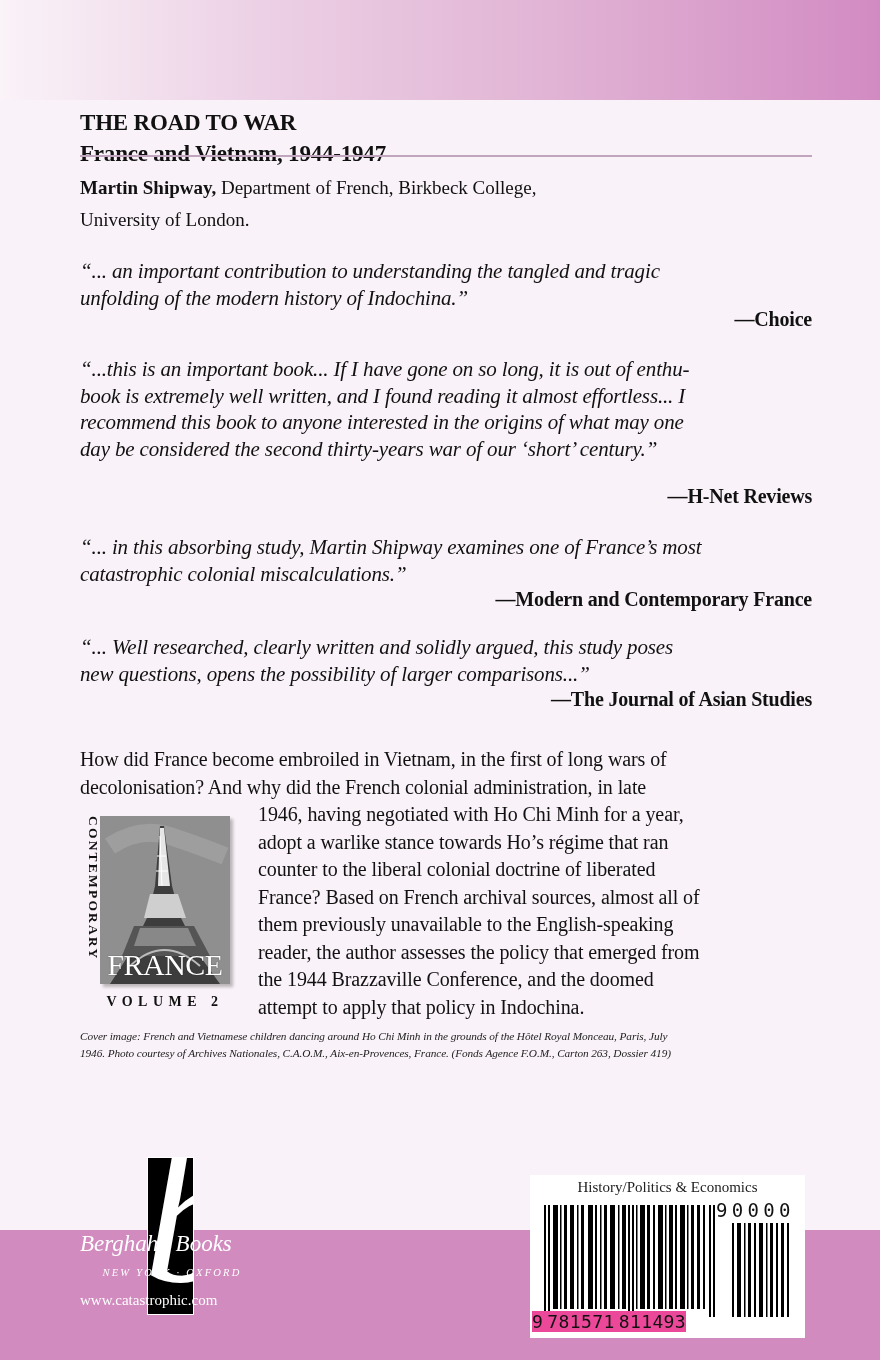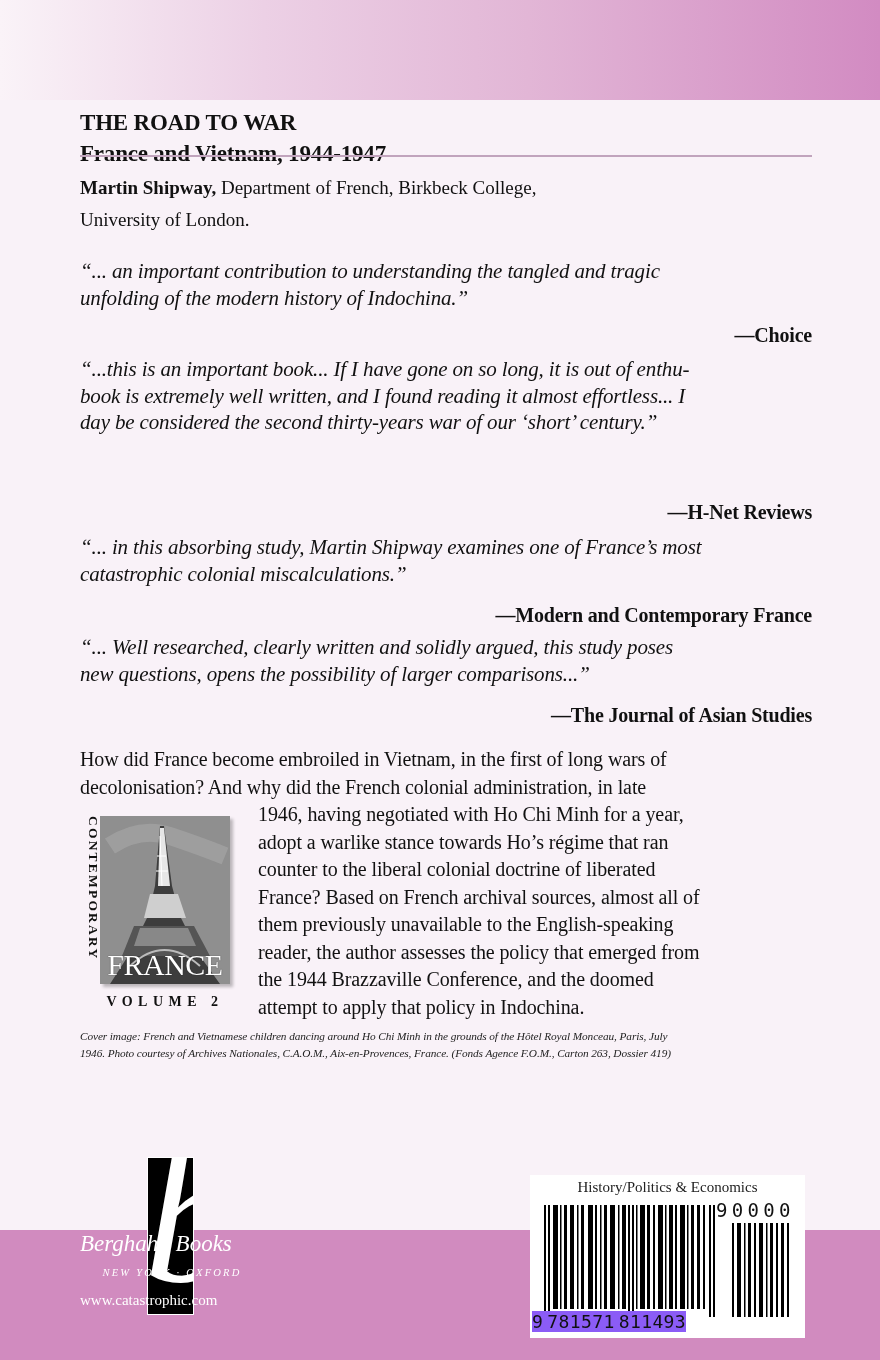--- a/index.html
+++ b/index.html
@@ -20,21 +20,21 @@
   }
 
   .title { position: absolute; left: 80px; top: 141px; font-size: 23px; font-weight: bold; line-height: 29px; letter-spacing: -0.2px; }
   .subtitle { position: absolute; left: 80px; top: 170px; font-size: 23px; font-weight: bold; line-height: 29px; letter-spacing: -0.2px; }
   .hr { position: absolute; left: 80px; top: 155px; width: 732px; height: 2px; background: #c1a4bd; }
 
   .author { position: absolute; left: 80px; top: 172px; width: 740px; font-size: 19px; line-height: 32px; }
   .author b { font-weight: bold; }
 
   .quote { position: absolute; left: 80px; width: 732px; font-style: italic; font-size: 21px; line-height: 26.5px; letter-spacing: -0.15px; }
-  .source { position: absolute; right: 68px; font-weight: bold; font-size: 20px; text-align: right; letter-spacing: -0.2px; margin-top: 16px; }
+  .source { position: absolute; right: 68px; font-weight: bold; font-size: 20px; text-align: right; letter-spacing: -0.2px; }
 
   .blurb { position: absolute; left: 80px; width: 740px; font-size: 20px; line-height: 27.5px; letter-spacing: -0.1px; }
   .blurb-wrap { position: absolute; left: 258px; width: 560px; font-size: 20px; line-height: 27.5px; letter-spacing: -0.1px; }
 
   .series-vert {
     position: absolute; left: 84px; top: 816px; width: 18px; height: 168px;
     writing-mode: vertical-rl; font-weight: bold; font-size: 13.5px; letter-spacing: 2.2px;
     display: flex; align-items: center; justify-content: flex-start;
   }
   .series-img {
@@ -55,21 +55,21 @@
 
   .logo-box { position: absolute; left: 147px; top: 1157px; width: 47px; height: 158px; background: #000; border: 1px solid #fff; overflow: hidden; }
   .logo-b { position: absolute; left: -4px; top: -36px; width: 60px; font-size: 190px; font-style: italic; color: #fff; line-height: 190px; font-family: "Liberation Serif", serif; }
   .publisher { position: absolute; left: 80px; top: 1231px; width: 160px; text-align: left; font-style: italic; color: #fff; font-size: 23px; }
   .cities { position: absolute; left: 92px; top: 1267px; width: 160px; text-align: center; font-style: italic; color: #fff; font-size: 10.5px; letter-spacing: 2.2px; }
   .url { position: absolute; left: 80px; top: 1292px; color: #fff; font-size: 15px; }
 
   .barcode { position: absolute; left: 530px; top: 1175px; width: 275px; height: 163px; background: #fff; }
   .barcode-label { position: absolute; left: 0; top: 4px; width: 275px; text-align: center; font-size: 15px; color: #222; }
   .barcode-bars { position: absolute; left: 14px; top: 30px; }
-  .isbn { position: absolute; left: 2px; top: 136px; font-family: "DejaVu Sans Mono", monospace; font-size: 18px; letter-spacing: 0.4px; color: #111; background: #8b5cf6; }
+  .isbn { position: absolute; left: 2px; top: 136px; font-family: "DejaVu Sans Mono", monospace; font-size: 18px; letter-spacing: 0.4px; color: #111; background: #ec4899; }
   .isbn-gap { display: inline-block; width: 4px; }
   .price-code { position: absolute; left: 186px; top: 24px; font-family: "DejaVu Sans Mono", monospace; font-size: 19px; letter-spacing: 4.3px; color: #111; }
 </style>
 </head>
 <body>
 
 <div class="top-band"></div>
 <div class="bottom-band"></div>
 
 <div class="title" style="top:108px;">THE ROAD TO WAR</div>
@@ -83,20 +83,21 @@
 
 <div class="quote" style="top:258px;">
   <div>“... an important contribution to understanding the tangled and tragic</div>
   <div>unfolding of the modern history of Indochina.”</div>
 </div>
 <div class="source" style="top:308px;">—Choice</div>
 
 <div class="quote" style="top:356px;">
   <div>“...this is an important book... If I have gone on so long, it is out of enthu-</div>
   <div>book is extremely well written, and I found reading it almost effortless... I</div>
+  <div>recommend this book to anyone interested in the origins of what may one</div>
   <div>day be considered the second thirty-years war of our ‘short’ century.”</div>
 </div>
 <div class="source" style="top:485px;">—H-Net Reviews</div>
 
 <div class="quote" style="top:534px;">
   <div>“... in this absorbing study, Martin Shipway examines one of France’s most</div>
   <div>catastrophic colonial miscalculations.”</div>
 </div>
 <div class="source" style="top:588px;">—Modern and Contemporary France</div>
 

